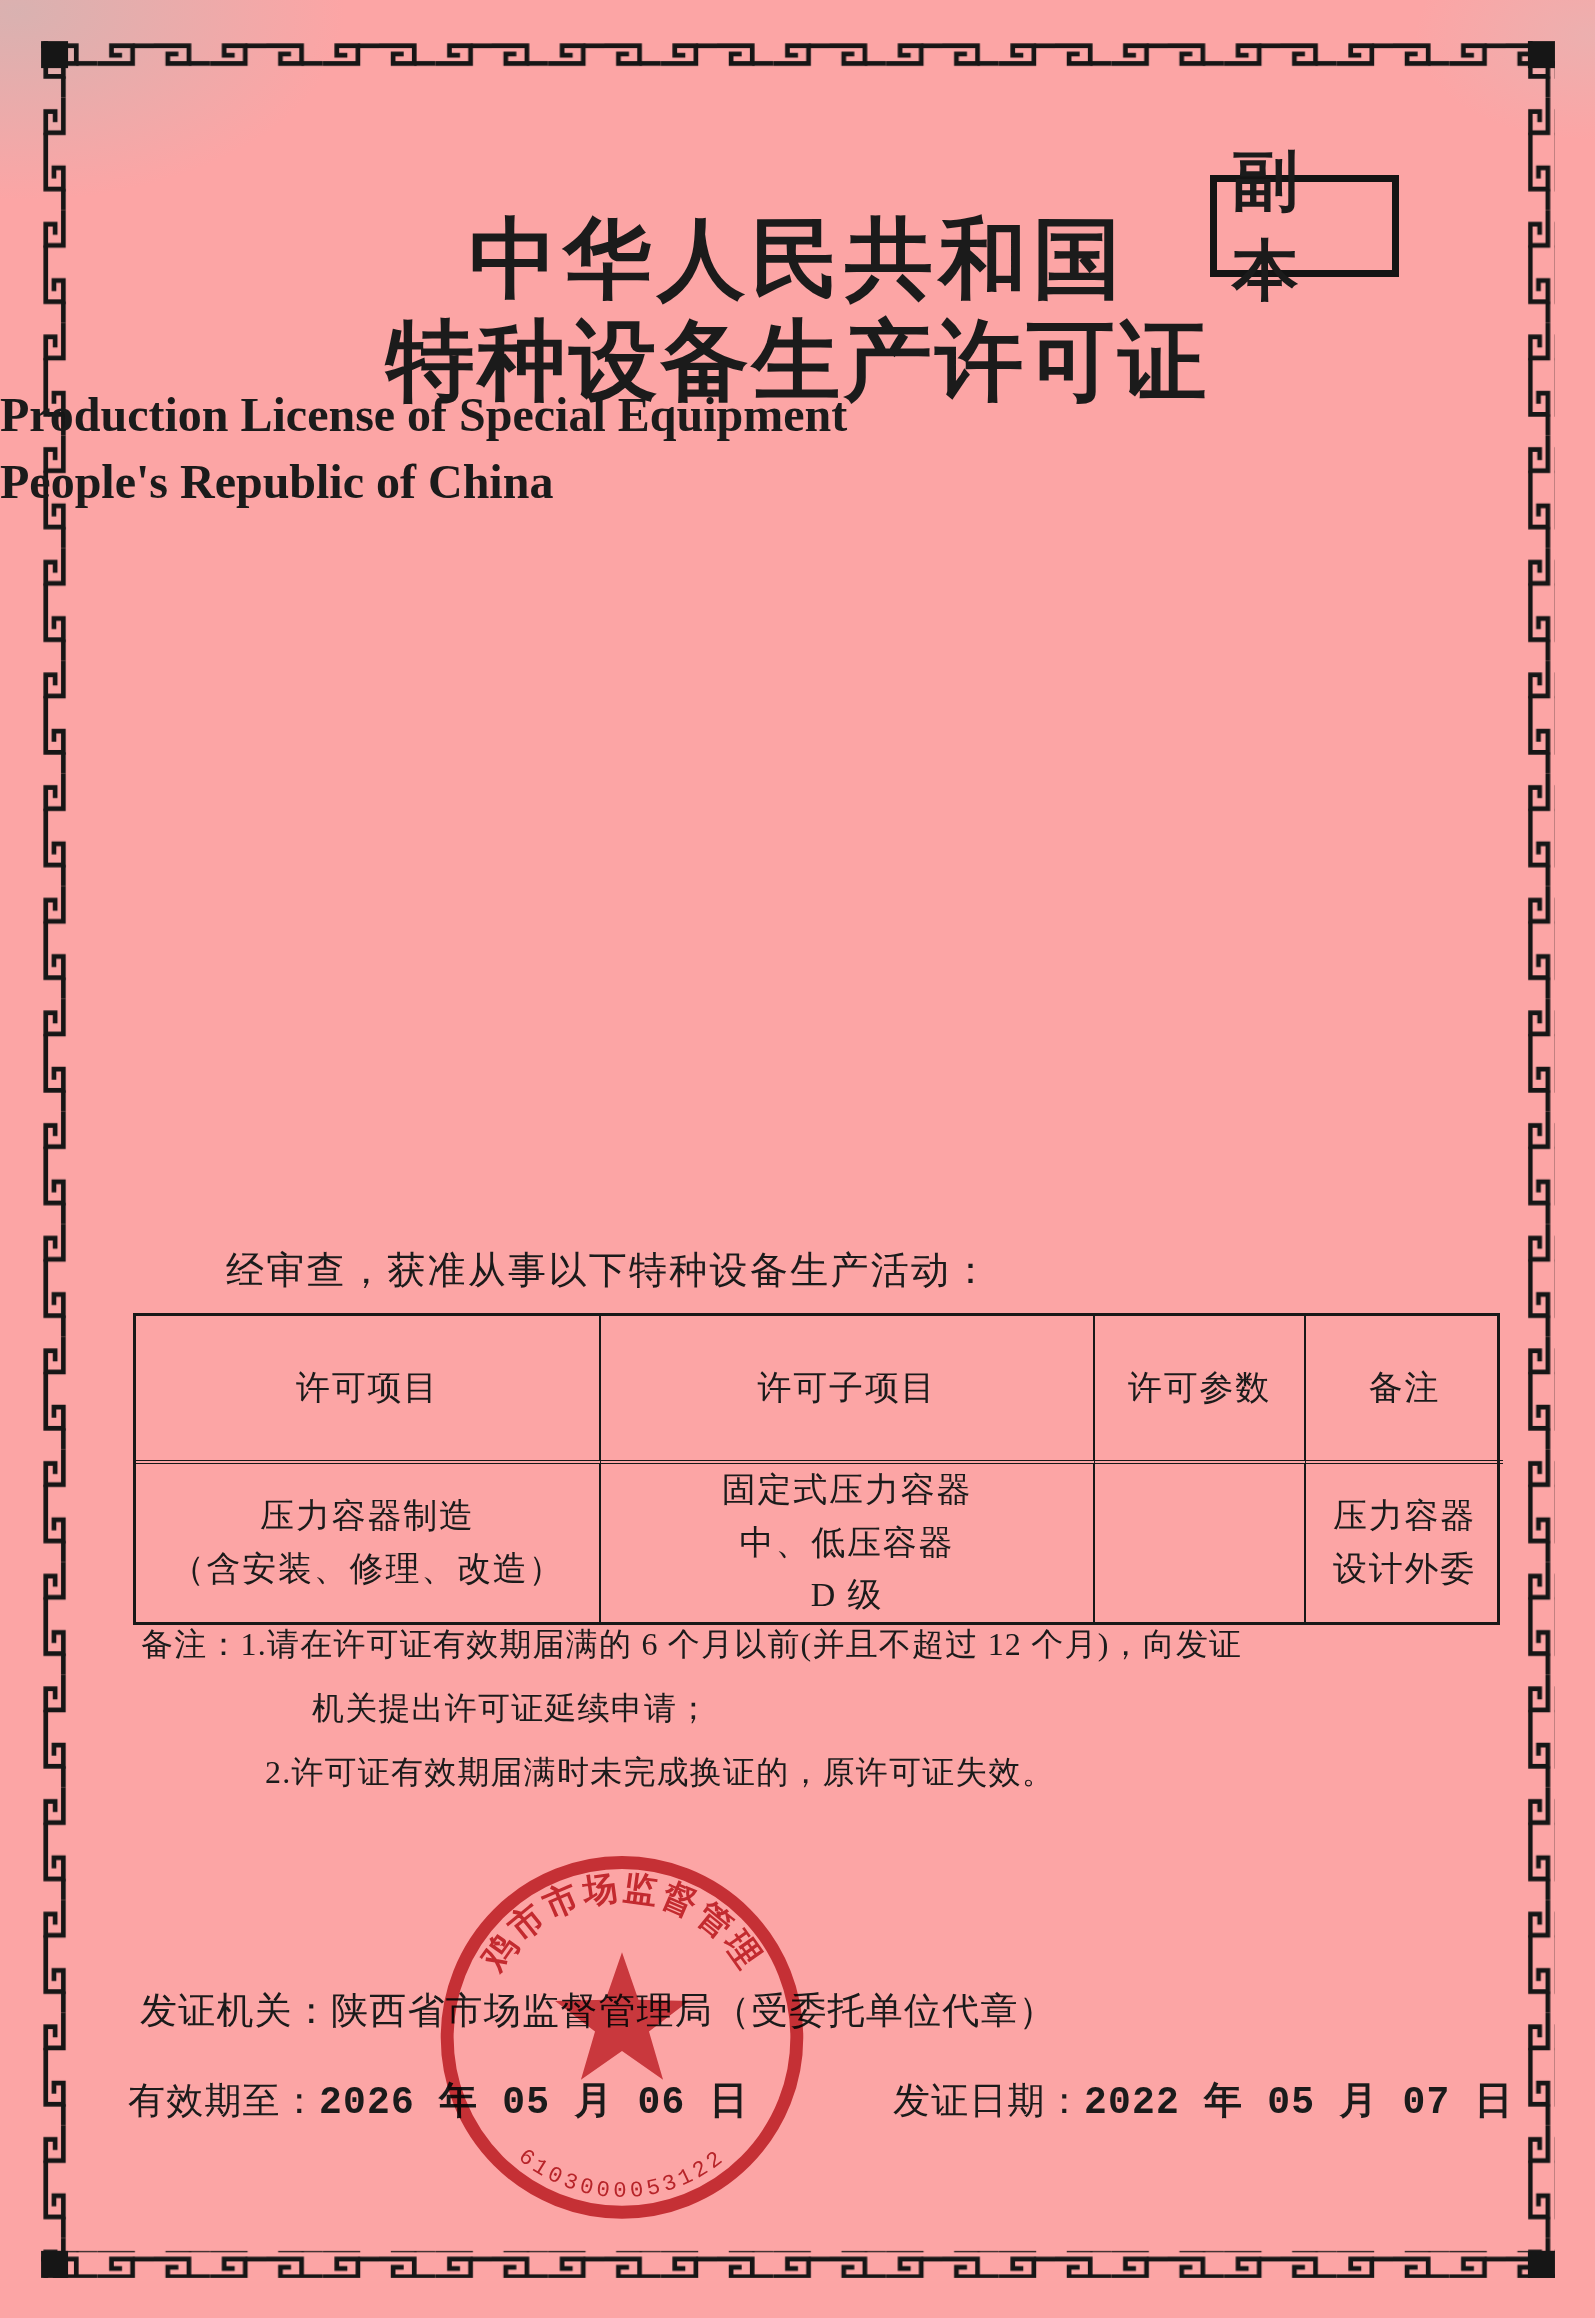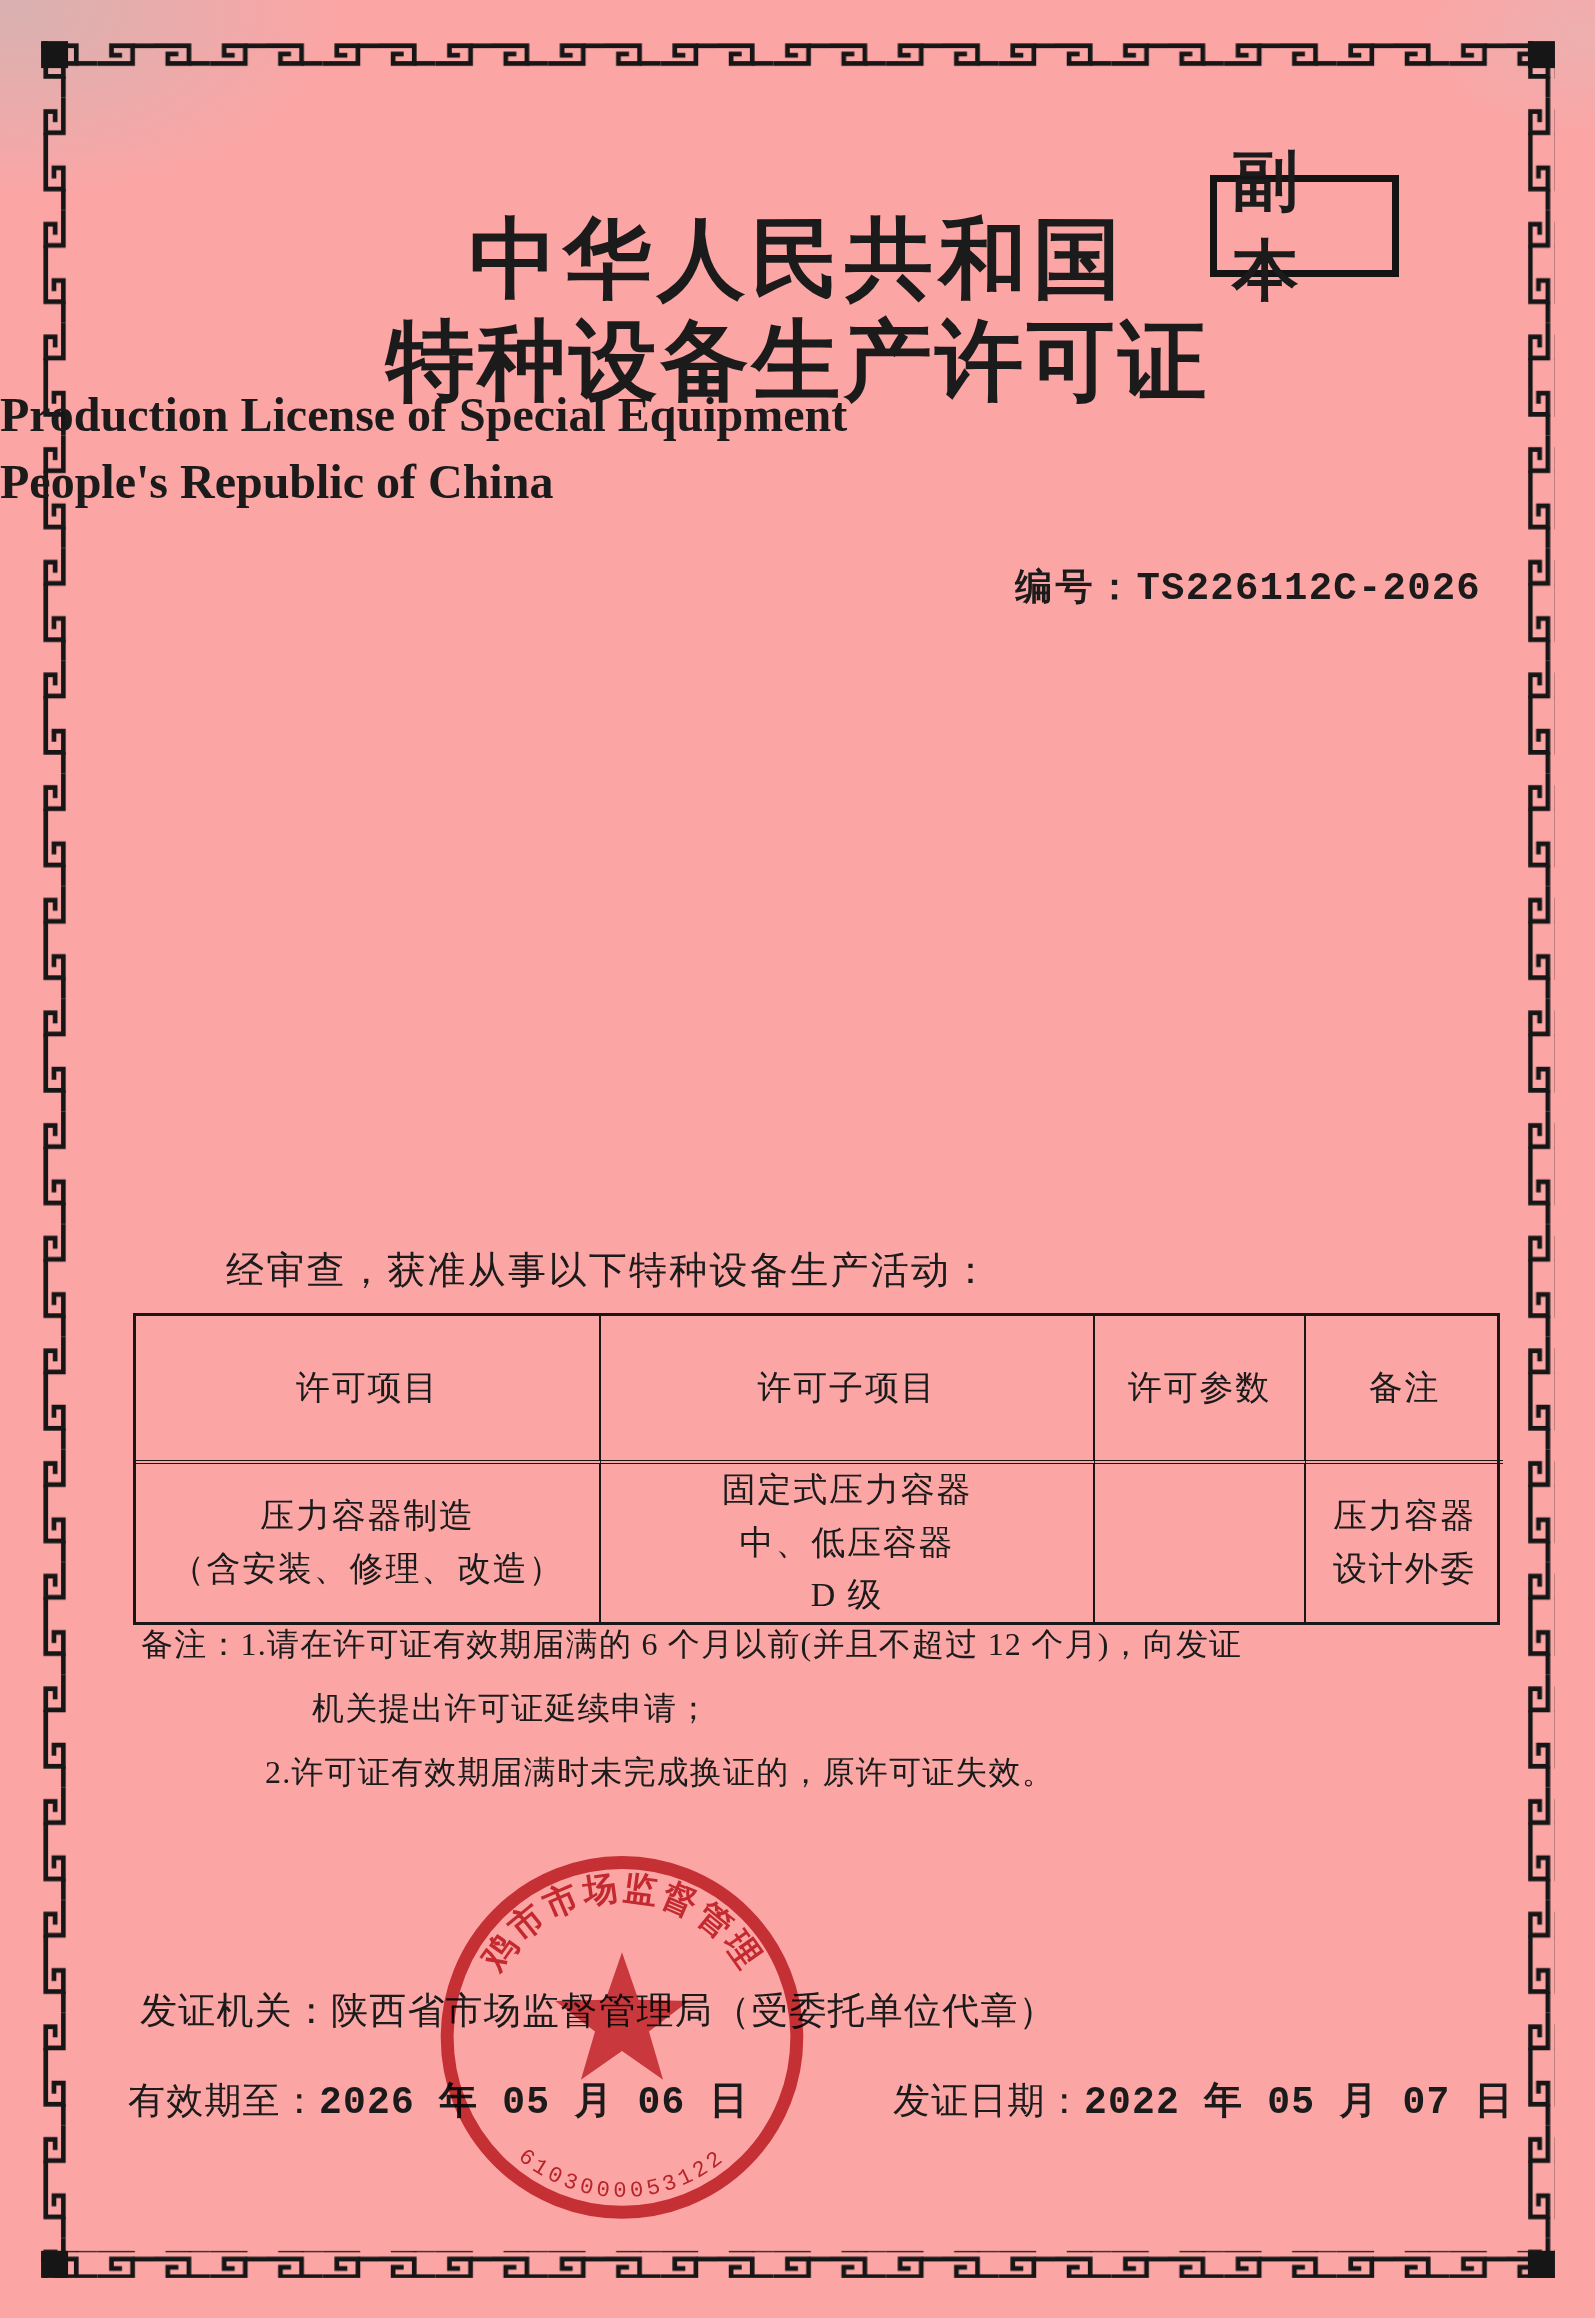--- a/index.html
+++ b/index.html
@@ -121,23 +121,20 @@
 
   <div class="copy-box">
     <span>副本</span>
   </div>
 
   <div class="t-cn" id="t1">中华人民共和国</div>
   <div class="t-cn" id="t2">特种设备生产许可证</div>
   <div class="t-en" id="e1">Production License of Special Equipment</div>
   <div class="t-en" id="e2">People's Republic of China</div>
 
-  <div class="serial">
-    <span class="serial-label">编号：</span><span class="serial-value">TS226112C-2026</span>
-  </div>
 
 
   <div class="intro">经审查，获准从事以下特种设备生产活动：</div>
 
   <div class="lic-table">
     <div class="cell th">许可项目</div>
     <div class="cell th">许可子项目</div>
     <div class="cell th">许可参数</div>
     <div class="cell th">备注</div>
     <div class="cell td">压力容器制造

